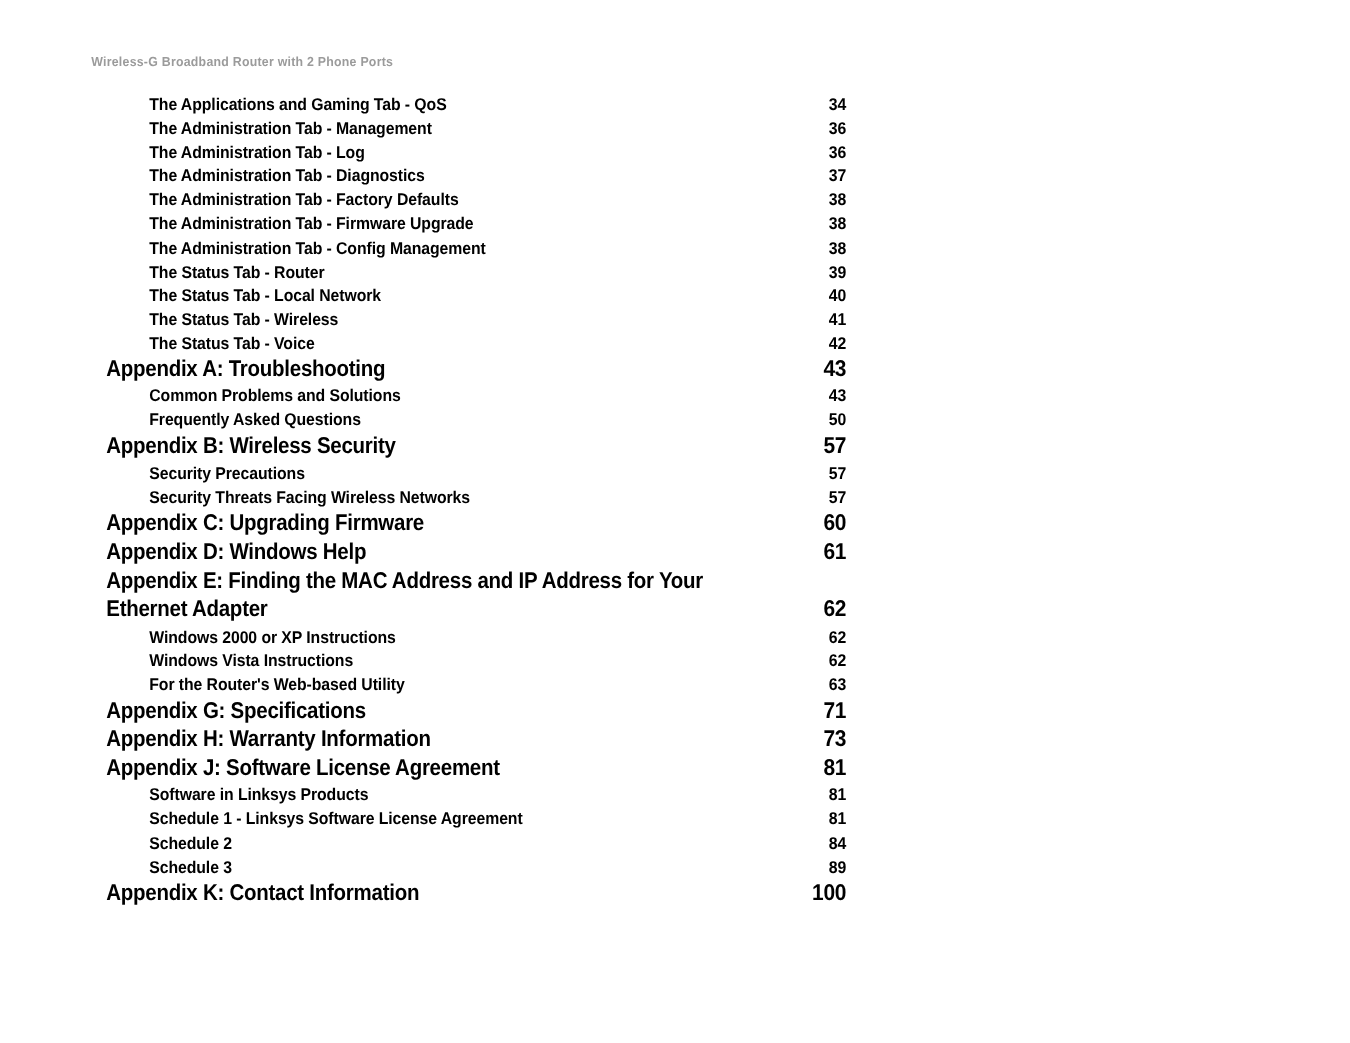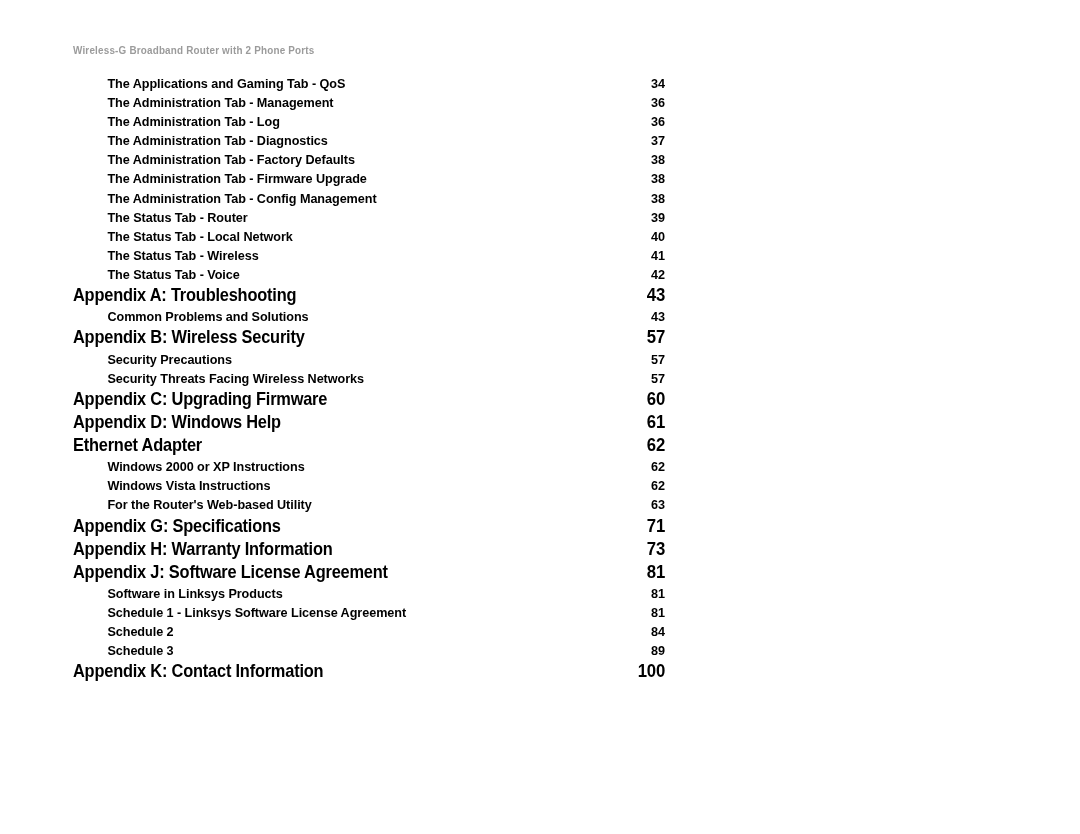--- a/index.html
+++ b/index.html
@@ -42,20 +42,21 @@
     position: absolute;
     left: 73px;
     top: 74px;
     width: 592px;
   }
 
   .toc-row {
     display: flex;
     align-items: center;
     width: 100%;
+    margin-left: 12px;
   }
 
   .toc-label {
     flex: 1 1 auto;
     white-space: nowrap;
     overflow: hidden;
   }
 
   .toc-page {
     flex: 0 0 auto;
@@ -166,40 +167,48 @@
         <span class="toc-page">42</span>
       </div>
       <div class="toc-row row-appendix">
         <span class="toc-label">Appendix A: Troubleshooting</span>
         <span class="toc-page">43</span>
       </div>
       <div class="toc-row row-sub">
         <span class="toc-label">Common Problems and Solutions</span>
         <span class="toc-page">43</span>
       </div>
+      <div class="toc-row row-sub">
+        <span class="toc-label">Frequently Asked Questions</span>
+        <span class="toc-page">50</span>
+      </div>
       <div class="toc-row row-appendix">
         <span class="toc-label">Appendix B: Wireless Security</span>
         <span class="toc-page">57</span>
       </div>
       <div class="toc-row row-sub">
         <span class="toc-label">Security Precautions</span>
         <span class="toc-page">57</span>
       </div>
       <div class="toc-row row-sub">
         <span class="toc-label">Security Threats Facing Wireless Networks</span>
         <span class="toc-page">57</span>
       </div>
       <div class="toc-row row-appendix">
         <span class="toc-label">Appendix C: Upgrading Firmware</span>
         <span class="toc-page">60</span>
       </div>
       <div class="toc-row row-appendix">
         <span class="toc-label">Appendix D: Windows Help</span>
         <span class="toc-page">61</span>
       </div>
+      <div class="toc-row row-appendix row-wrap-first">
+        <span class="toc-label">Appendix E: Finding the MAC Address and IP Address for Your</span>
+        <span class="toc-page"></span>
+      </div>
       <div class="toc-row row-appendix">
         <span class="toc-label">Ethernet Adapter</span>
         <span class="toc-page">62</span>
       </div>
       <div class="toc-row row-sub">
         <span class="toc-label">Windows 2000 or XP Instructions</span>
         <span class="toc-page">62</span>
       </div>
       <div class="toc-row row-sub">
         <span class="toc-label">Windows Vista Instructions</span>

